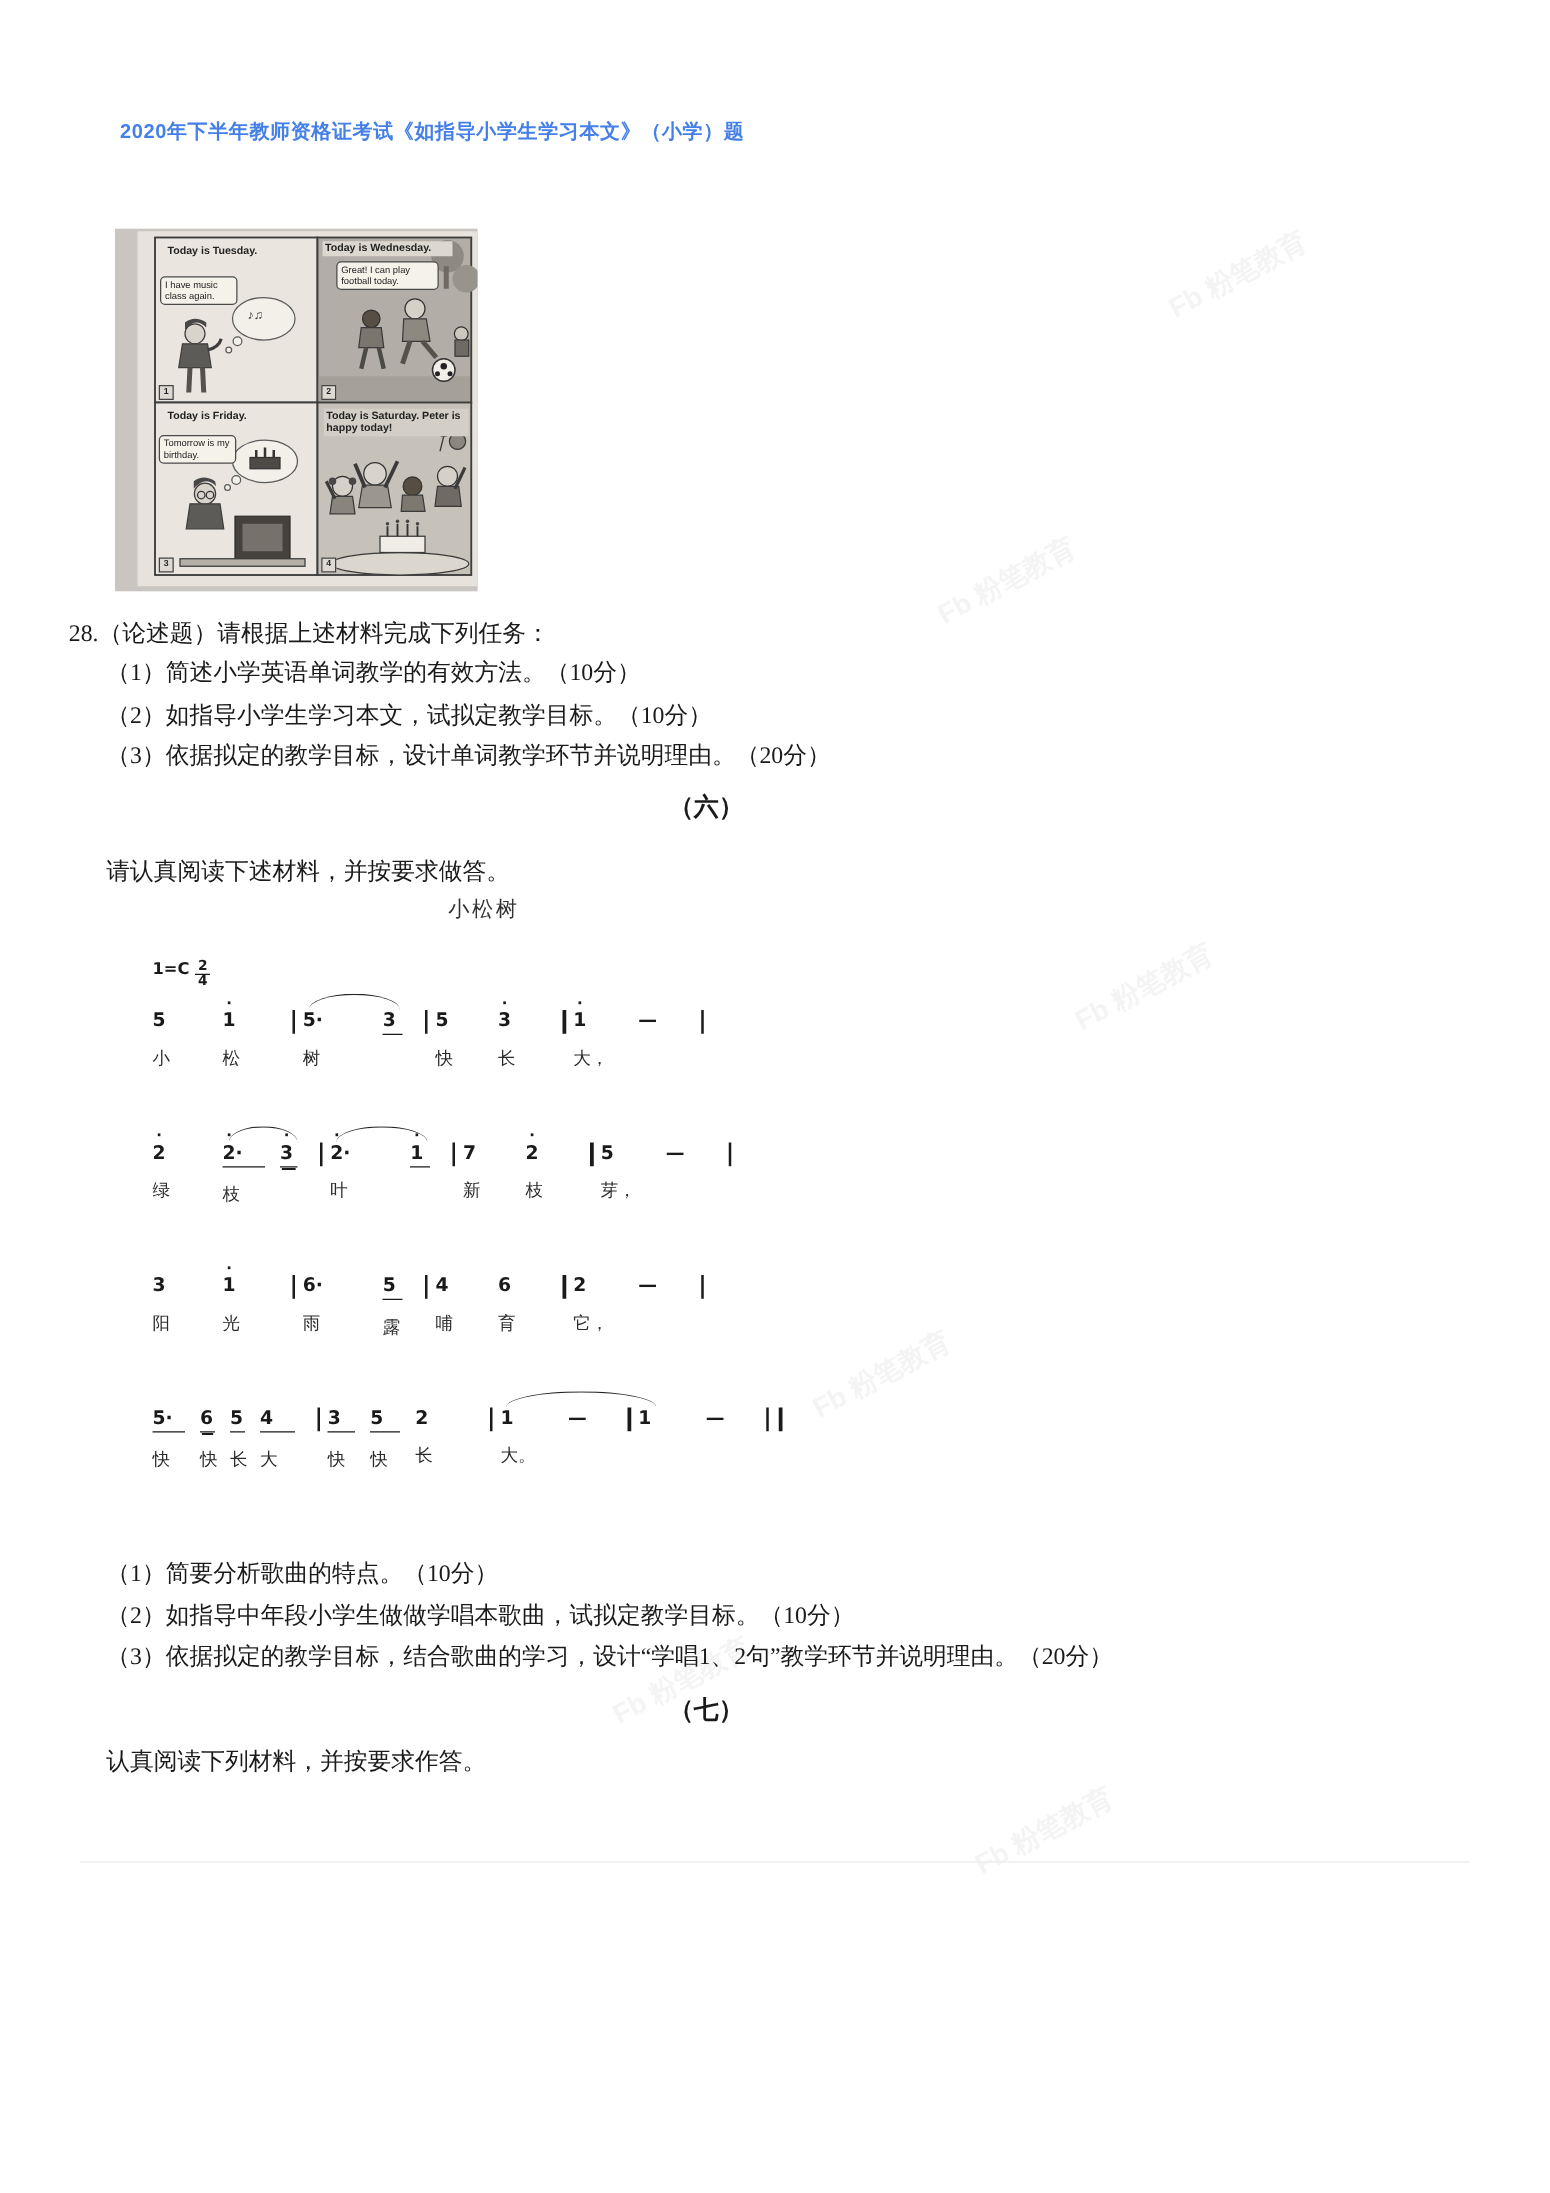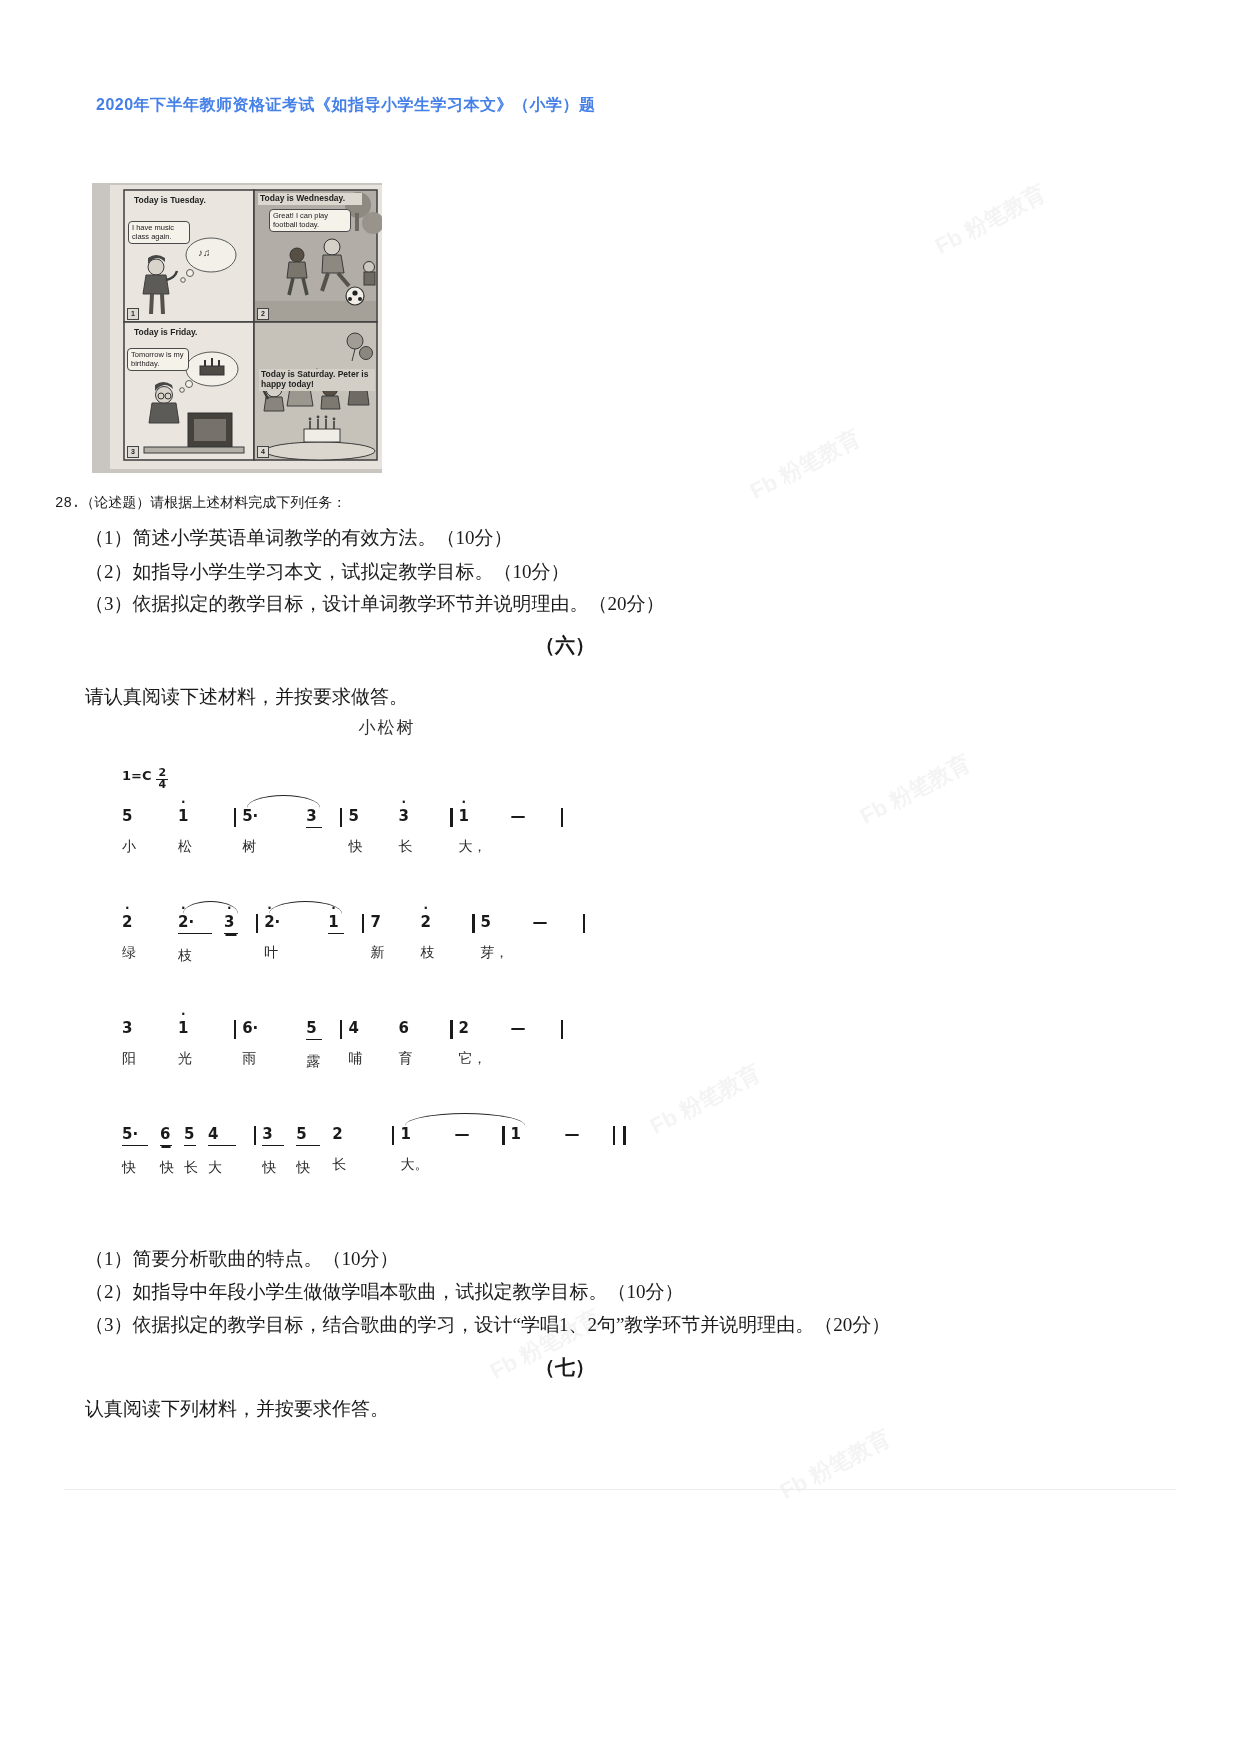--- a/index.html
+++ b/index.html
@@ -22,30 +22,30 @@
   .cap{position:absolute;font-family:"Liberation Sans",sans-serif;font-size:8.5px;font-weight:bold;
        color:#222;line-height:1.15;}
   .bub{position:absolute;font-family:"Liberation Sans",sans-serif;font-size:7.5px;color:#222;
        background:#f5f2ea;border:1px solid #4a4a4a;border-radius:4px;padding:2px 3px;line-height:1.15;}
   .p1c{left:42px;top:13px;width:95px;}
   .p1b{left:36px;top:38px;width:54px;}
   .p2c{left:166px;top:10px;width:100px;background:#dcd8cf;padding:1px 2px;}
   .p2b{left:164px;top:26px;width:74px;margin-left:13px;}
   .p3c{left:42px;top:145px;width:95px;}
   .p3b{left:35px;top:165px;width:54px;}
-  .p4c{left:167px;top:144px;width:112px;background:#d3cfc6;padding:1px 2px;margin-top:42px;}
+  .p4c{left:167px;top:144px;width:112px;background:#d3cfc6;padding:1px 2px;}
   .notes-ic{position:absolute;left:106px;top:64px;width:32px;font-size:10px;color:#333;}
   .pnum{position:absolute;width:10px;height:10px;border:1px solid #444;background:#dddad3;
         font-family:"Liberation Sans",sans-serif;font-size:7px;font-weight:bold;color:#222;
         text-align:center;line-height:10px;}
   .n1{left:35px;top:125px;} .n2{left:165px;top:125px;}
   .n3{left:35px;top:263px;} .n4{left:165px;top:263px;}
 
   
-  .stem{position:absolute;left:55px;font-size:14px;font-family:Liberation Mono, monospace;}
+  .stem{position:absolute;left:55px;font-size:19px;}
   .qitem{position:absolute;left:85px;font-size:19px;}
   .s28{top:494px;} .q28i1{top:525px;text-align:center;} .q28i2{top:559px;} .q28i3{top:591px;}
   .s29{top:1211px;} .q29i1{top:1246px;} .q29i2{top:1279px;} .q29i3{top:1312px;}
   .sechead{position:absolute;left:535px;font-size:20px;font-weight:bold;}
   .sec6{top:632px;} .sec7{top:1354px;}
   .intro{position:absolute;left:85px;font-size:19px;}
   .in6{top:684px;} .in7{top:1396px;}
 
   
   .song-title{position:absolute;left:122px;top:716px;width:530px;text-align:center;

